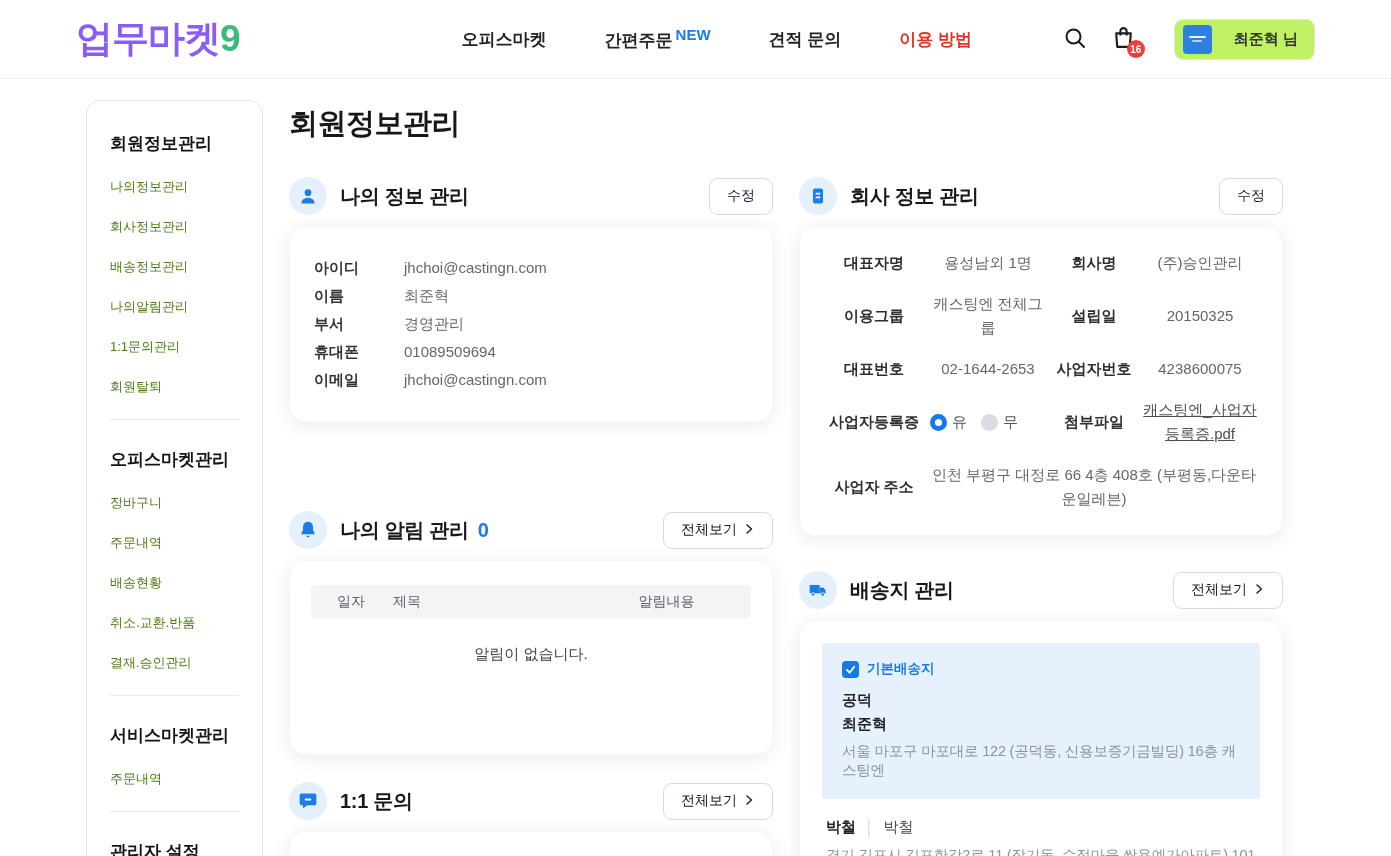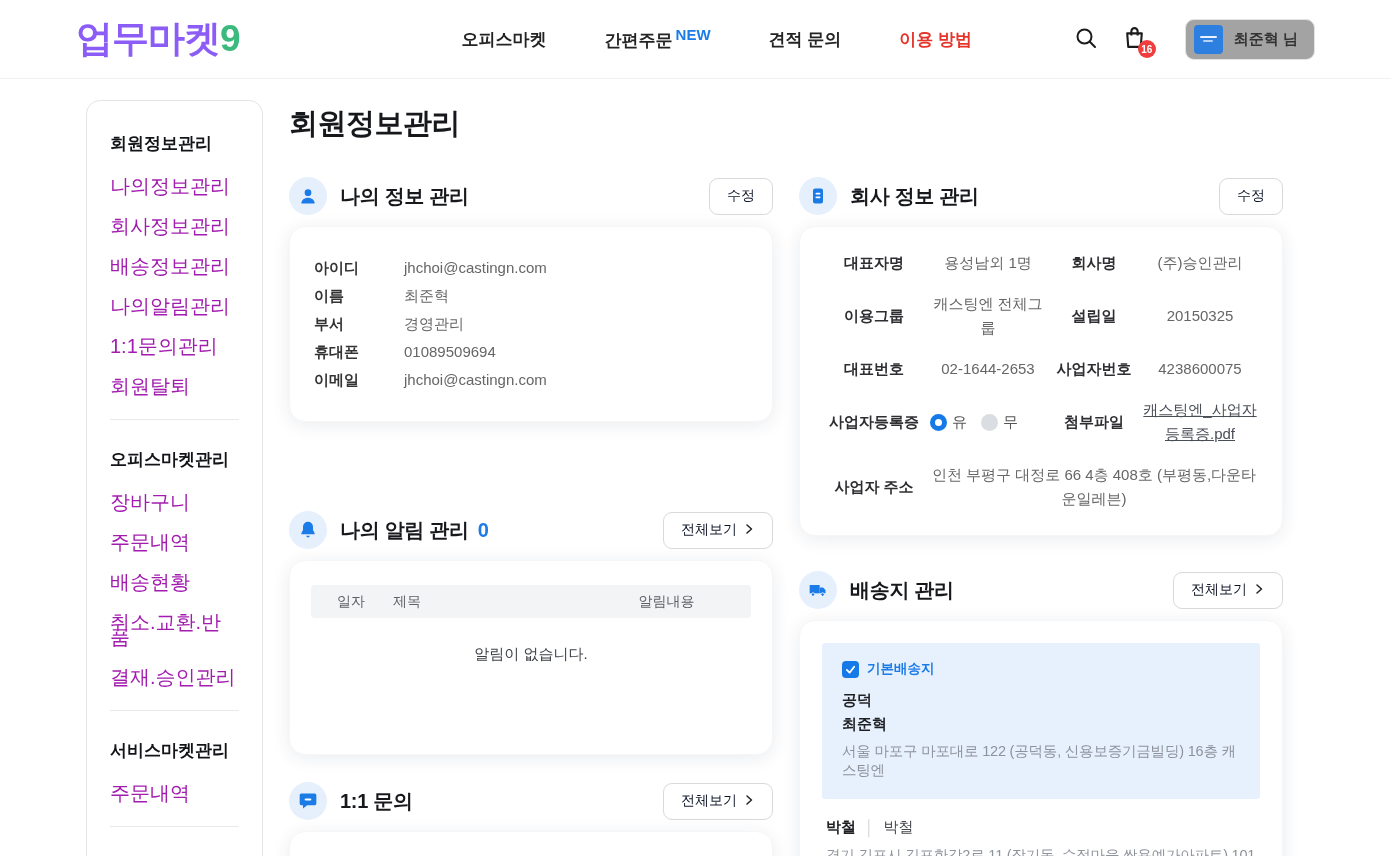--- a/index.html
+++ b/index.html
@@ -14,30 +14,30 @@
   .logo { font-size:37px; font-weight:800; letter-spacing:-1px; cursor:pointer; white-space:nowrap; }
   .logo .blue { color:#8b5cf6; }
   .logo .green { color:#3cb97d; }
   .nav { display:flex; align-items:center; gap:58px; margin-left:222px; }
   .nav-item { font-size:17px; font-weight:700; color:#232323; cursor:pointer; white-space:nowrap; }
   .nav-item .new-badge { color:#1b7ce8; font-size:15px; font-weight:800; vertical-align:6px; margin-left:3px; }
   .nav-item.highlight { color:#e5352b; }
   .header-right { margin-left:auto; display:flex; align-items:center; gap:24px; }
   .icon-btn { background:none; border:none; cursor:pointer; position:relative; display:flex; align-items:center; }
   .cart-badge { position:absolute; right:-9px; bottom:-5px; background:#f03e3e; color:#fff; font-size:10px; font-weight:700; min-width:18px; height:18px; border-radius:50%; display:flex; align-items:center; justify-content:center; }
-  .user-btn { display:flex; align-items:center; gap:11px; border:1px solid #e3e3e3; border-radius:9px; background:#a3a3a3; height:41px; padding:0 16px 0 8px; cursor:pointer; margin-left:14px; }
+  .user-btn { display:flex; align-items:center; gap:22px; border:1px solid #e3e3e3; border-radius:9px; background:#bef264; height:41px; padding:0 16px 0 8px; cursor:pointer; margin-left:14px; }
   .user-avatar { width:29px; height:29px; border-radius:4px; background:#2d7fe0; display:flex; flex-direction:column; align-items:center; justify-content:center; gap:2px; }
   .user-avatar i { display:block; width:17px; height:2px; background:rgba(255,255,255,.9); border-radius:1px; }
   .user-avatar i.short { width:10px; height:1.5px; background:rgba(255,255,255,.65); }
   .user-name { font-size:15px; font-weight:600; color:#333; white-space:nowrap; }
 
   
   .sidebar { position:absolute; left:86px; top:100px; width:177px; height:830px; background:#fff; border:1px solid #e4e4e4; border-radius:14px; padding:31px 23px; }
   .side-title { font-size:17px; font-weight:800; color:#131418; margin-bottom:24px; }
-  .side-item { font-size:20px; color:#a21caf; margin-bottom:25px; line-height:15px; cursor:pointer; }
+  .side-item { font-size:13px; color:#4d7c0f; margin-bottom:25px; line-height:15px; cursor:pointer; }
   .side-divider { border:0; border-top:1px solid #e9e9e9; margin:4px 0 28px; }
 
   
   .main { position:absolute; left:289px; top:104px; width:994px; }
   .page-title { font-size:29px; font-weight:800; color:#17181c; letter-spacing:-0.5px; }
   .columns { display:flex; gap:26px; margin-top:33px; }
   .col { width:484px; display:flex; flex-direction:column; }
 
   .section-head { display:flex; align-items:center; margin-bottom:11px; }
   .icon-circle { width:38px; height:38px; border-radius:50%; background:#e6f0fc; display:flex; align-items:center; justify-content:center; margin-right:13px; flex:none; }

